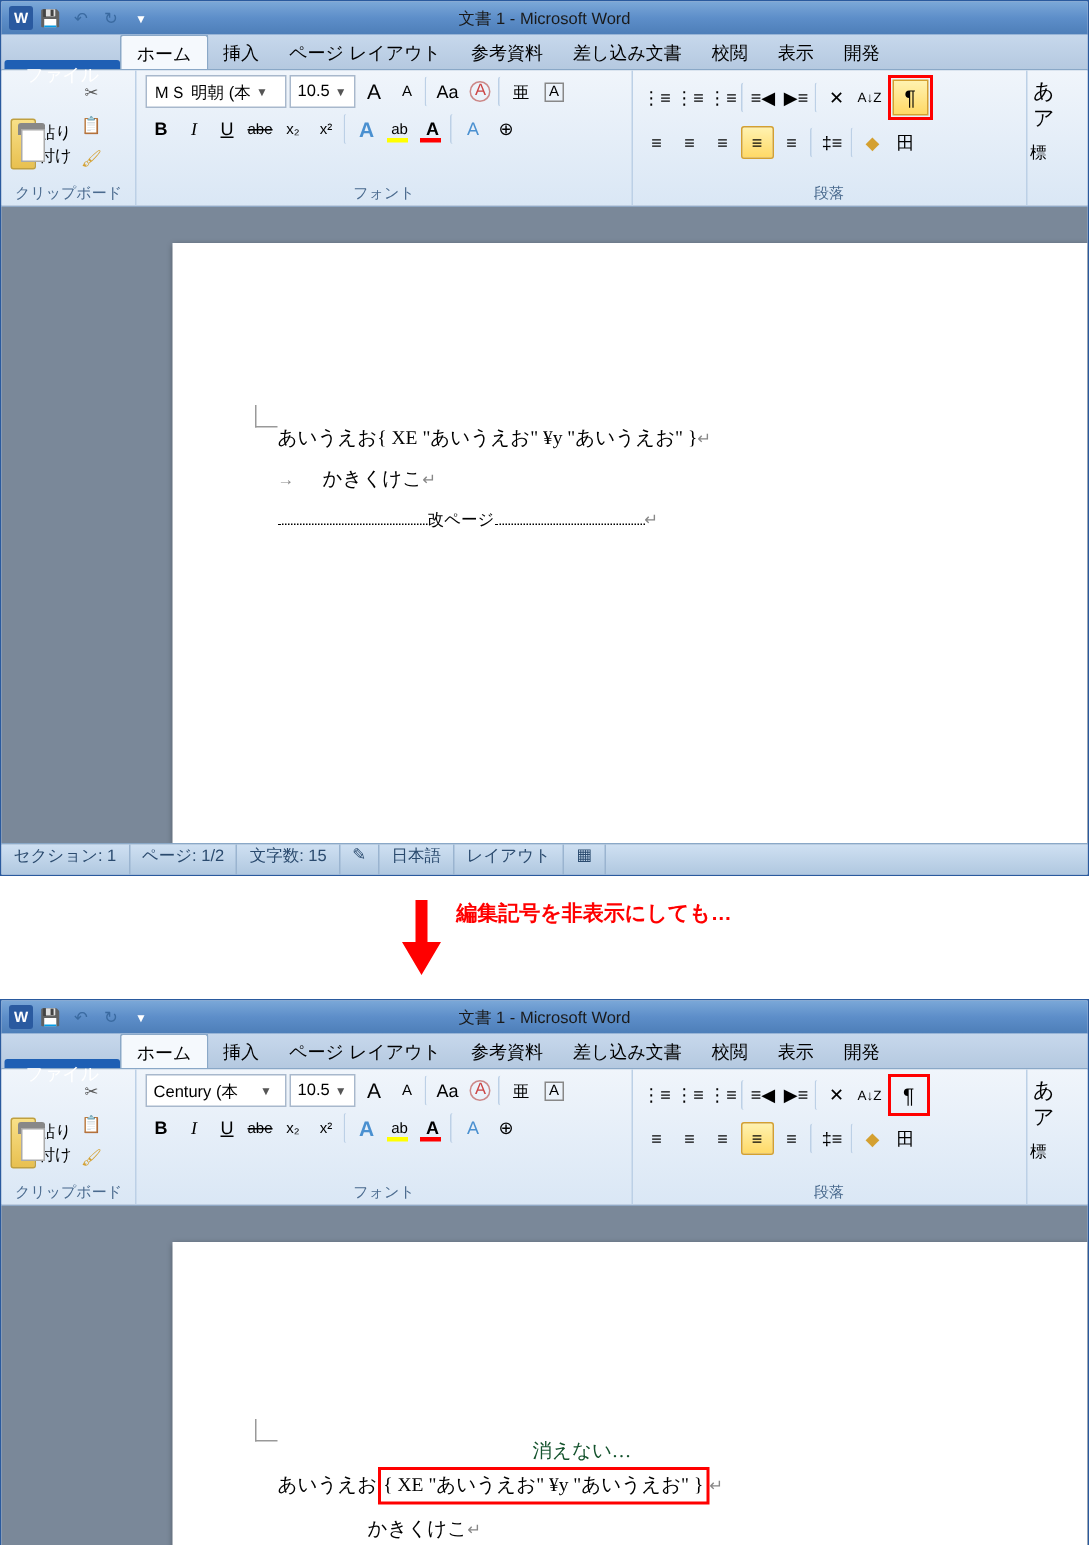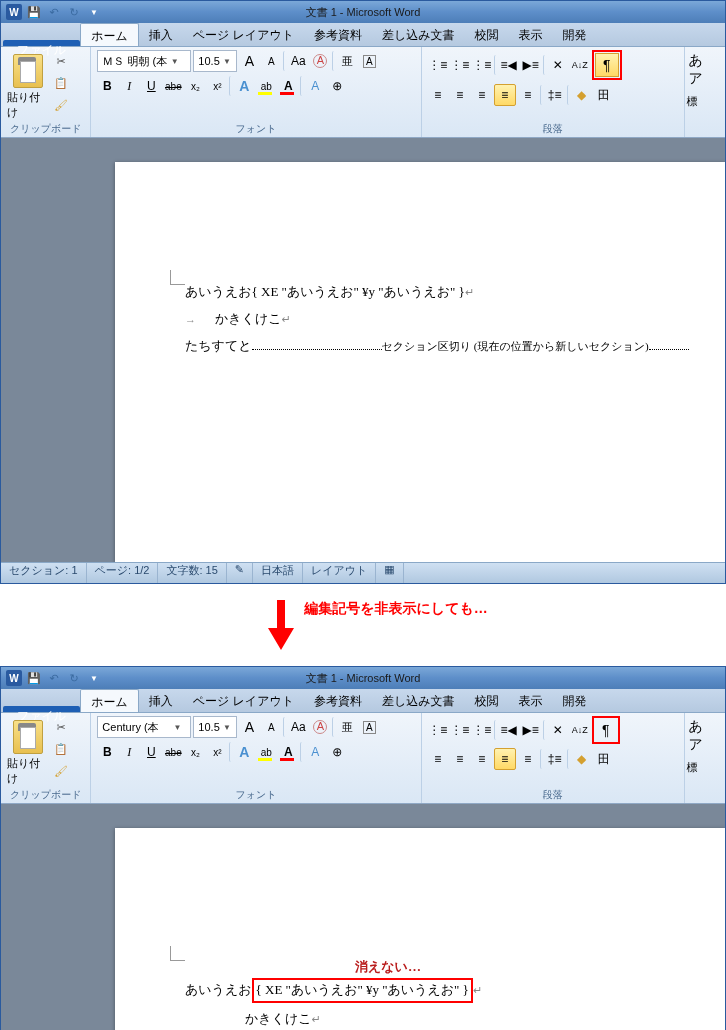--- a/index.html
+++ b/index.html
@@ -11,21 +11,21 @@
 .title-text{position:absolute;left:50%;transform:translateX(-50%);color:#1a1a1a;font-size:11px}
 .tabs{display:flex;background:linear-gradient(180deg,#c7d8ec 0%,#b5c9e0 100%);height:23px;border-bottom:1px solid #8aa8c7}
 .tab{padding:4px 10px 3px;font-size:12px;cursor:pointer}
 .tab.file{background:#1e5fb4;color:#fff;border-radius:2px 2px 0 0;margin:17px 0 0 2px;padding:2px 14px}
 .tab.active{background:#f5f9fd;border:1px solid #8aa8c7;border-bottom:none;border-radius:2px 2px 0 0;margin-top:0}
 .ribbon{background:linear-gradient(180deg,#f0f5fb 0%,#dae7f5 100%);height:90px;display:flex;border-bottom:1px solid #8fa8c5}
 .group{border-right:1px solid #bcd0e6;padding:3px 6px 0;display:flex;flex-direction:column;position:relative}
 .group-label{position:absolute;bottom:1px;left:0;right:0;text-align:center;font-size:10px;color:#4a6a8e}
 .group-body{display:flex;gap:4px;flex:1}
 .vstack{display:flex;flex-direction:column;gap:2px;align-items:center}
-.big-btn{width:42px;display:flex;flex-direction:column;align-items:center;gap:2px;padding-top:4px}
+.big-btn{width:42px;display:flex;flex-direction:row;align-items:center;gap:2px;padding-top:4px}
 .paste-ico{width:28px;height:32px;background:linear-gradient(180deg,#f8e088 0%,#e8c050 100%);border:1px solid #c0a040;border-radius:2px;position:relative}
 .paste-ico::before{content:"";position:absolute;top:2px;left:4px;width:18px;height:8px;background:#888;border-radius:2px 2px 0 0}
 .paste-ico::after{content:"";position:absolute;top:6px;left:6px;width:14px;height:20px;background:#fff;border:1px solid #aaa}
 .sm-ico{width:16px;height:16px;display:flex;align-items:center;justify-content:center;font-size:11px}
 .cut-ico{color:#555}
 .brush-ico{color:#d4a030}
 .font-row{display:flex;gap:2px;align-items:center;margin-bottom:4px}
 .combo{height:20px;background:#fff;border:1px solid #a8b8cc;display:flex;align-items:center;padding:0 4px;font-size:11px}
 .combo-arr{width:11px;text-align:center;color:#555;font-size:8px;margin-left:2px}
 .tbtn{width:20px;height:20px;display:flex;align-items:center;justify-content:center;border-radius:2px;font-size:12px}
@@ -53,21 +53,21 @@
 .para-mark{color:#888;font-size:11px}
 .dotted-fill{display:inline-block;border-bottom:1px dotted #000;vertical-align:baseline}
 .section-text{font-size:11px}
 .statusbar{height:20px;background:linear-gradient(180deg,#cfe0f2 0%,#b0c8e0 100%);display:flex;border-top:1px solid #8aa8c7;font-size:11px;color:#2a4a6e}
 .sb-item{padding:0 8px;border-right:1px solid #9ab4d0}
 .annotation{display:flex;align-items:flex-start;justify-content:center;gap:10px;padding:16px 0;font-size:14px;font-weight:bold;color:#ff0000}
 .arrow-down{width:26px;height:50px;margin-left:30px}
 .arrow-down svg{display:block}
 .styles-grp{display:flex;align-items:center;padding:2px;gap:4px}
 .redbox-inline{border:2px solid #ff0000;padding:0 2px;display:inline-block}
-.redlabel{color:#b91c1c;font-size:13px;font-weight:bold;margin-bottom:2px}
+.redlabel{color:#14532d;font-size:13px;font-weight:normal;margin-bottom:2px}
 </style>
 </head>
 <body>
 
 <div class="win">
  <div class="titlebar">
   <div class="qat">
    <span class="qat-item">
           <span class="wicon">W</span>
         </span>
@@ -187,22 +187,22 @@
 
  <div class="doc-area">
   <div class="page">
    <div class="corner"></div>
    <p class="doc-line">
     <span>あいうえお</span><span class="field-code">{  XE "あいうえお" ¥y "あいうえお" }</span><span class="para-mark">↵</span>
    </p>
    <p class="doc-line">
     <span class="tab-char"></span><span>かきくけこ</span><span class="para-mark">↵</span>
    </p>
-   <p class="doc-line" style="white-space:nowrap">
-    <span>たちすてと</span><span class="dotted-fill" style="width:130px"></span><span class="section-text">セクション区切り (現在の位置から新しいセクション)</span><span class="dotted-fill" style="width:40px"></span>
+   <p class="doc-line" style="text-align:left;white-space:nowrap">
+    <span class="dotted-fill" style="width:100px"></span><span class="section-text">改ページ</span><span class="dotted-fill" style="width:100px"></span><span class="para-mark">↵</span>
    </p>
   </div>
  </div>
 
  <div class="statusbar">
   <span class="sb-item">セクション: 1</span>
   <span class="sb-item">ページ: 1/2</span>
   <span class="sb-item">文字数: 15</span>
   <span class="sb-item">✎</span>
   <span class="sb-item">日本語</span>

